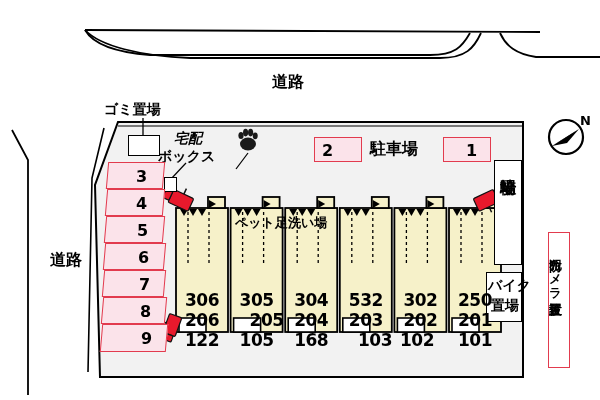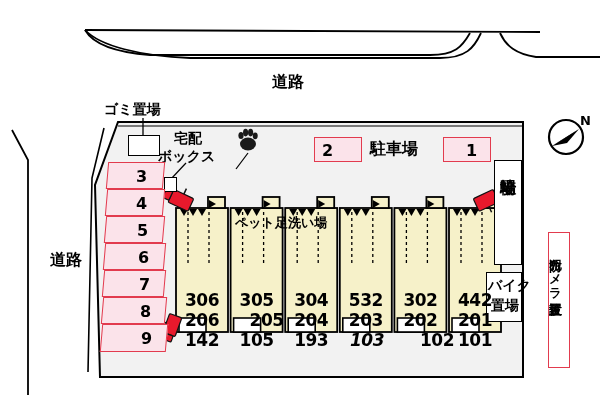--- a/index.html
+++ b/index.html
@@ -14,21 +14,21 @@
 
   .lbl{position:absolute;font-weight:700;color:#000;white-space:nowrap;
        font-family:"DejaVu Sans","Liberation Sans",sans-serif;}
 
   
   .road-top{left:272px;top:72px;font-size:16px;}
   .road-left{left:50px;top:250px;font-size:16px;}
 
   
   .gomi{left:104px;top:101px;font-size:14px;}
-  .takuhai1{left:174px;top:130px;font-size:14px;}
+  .takuhai1{left:174px;top:130px;font-size:14px;font-style:italic;}
   .takuhai2{left:158px;top:148px;font-size:14px;}
   .pet{left:235px;top:170px;font-size:13px;margin-top:44px;}
 
   
   .chusha{left:370px;top:139px;font-size:16px;}
 
   
   .pk{position:absolute;background:#fbe3ea;border:1.6px solid #e23b4e;
       box-sizing:border-box;}
   .pk-num{position:absolute;font-size:16px;font-weight:700;color:#000;}
@@ -229,29 +229,29 @@
 <div class="box-white" style="left:486px;top:272px;width:36px;height:50px;"></div>
 <div class="lbl" style="left:488px;top:277px;font-size:14px;">バイク</div>
 <div class="lbl" style="left:491px;top:297px;font-size:14px;">置場</div>
 
 <div class="legend"></div>
 <div class="legend-txt">防犯カメラ設置位置</div>
 
 <div id="unit-labels">
     <div class="unum" style="left: 174px; top: 261px; width: 56px;">306</div>
     <div class="unum" style="left: 174px; top: 281px; width: 56px;">206</div>
-    <div class="unum" style="left: 174px; top: 301px; width: 56px;">142</div>
+    <div class="unum" style="left: 174px; top: 301px; width: 56px;">122</div>
     <div class="unum" style="left: 228.6px; top: 261px; width: 56px; text-align: center;">305</div>
     <div class="unum" style="left: 228.6px; top: 281px; width: 76px;">205</div>
     <div class="unum" style="left: 228.6px; top: 301px; width: 56px;">105</div>
     <div class="unum" style="left: 283.2px; top: 261px; width: 56px;">304</div>
     <div class="unum" style="left: 283.2px; top: 281px; width: 56px;">204</div>
-    <div class="unum" style="left: 283.2px; top: 301px; width: 56px;">193</div>
+    <div class="unum" style="left: 283.2px; top: 301px; width: 56px;">168</div>
     <div class="unum" style="left: 337.8px; top: 261px; width: 56px;">532</div>
     <div class="unum" style="left: 337.8px; top: 281px; width: 56px;">203</div>
-    <div class="unum" style="left: 339px; top: 301px; width: 56px; font-style: italic;">103</div>
+    <div class="unum" style="left: 347px; top: 301px; width: 56px;">103</div>
     <div class="unum" style="left: 392.4px; top: 261px; width: 56px;">302</div>
     <div class="unum" style="left: 392.4px; top: 281px; width: 56px;">202</div>
-    <div class="unum" style="left: 409px; top: 301px; width: 56px;">102</div>
-    <div class="unum" style="left: 447px; top: 261px; width: 56px;">442</div>
+    <div class="unum" style="left: 389px; top: 301px; width: 56px;">102</div>
+    <div class="unum" style="left: 447px; top: 261px; width: 56px;">250</div>
     <div class="unum" style="left: 447px; top: 281px; width: 56px;">201</div>
     <div class="unum" style="left: 447px; top: 301px; width: 56px;">101</div>
   </div>
 
 </body></html>

